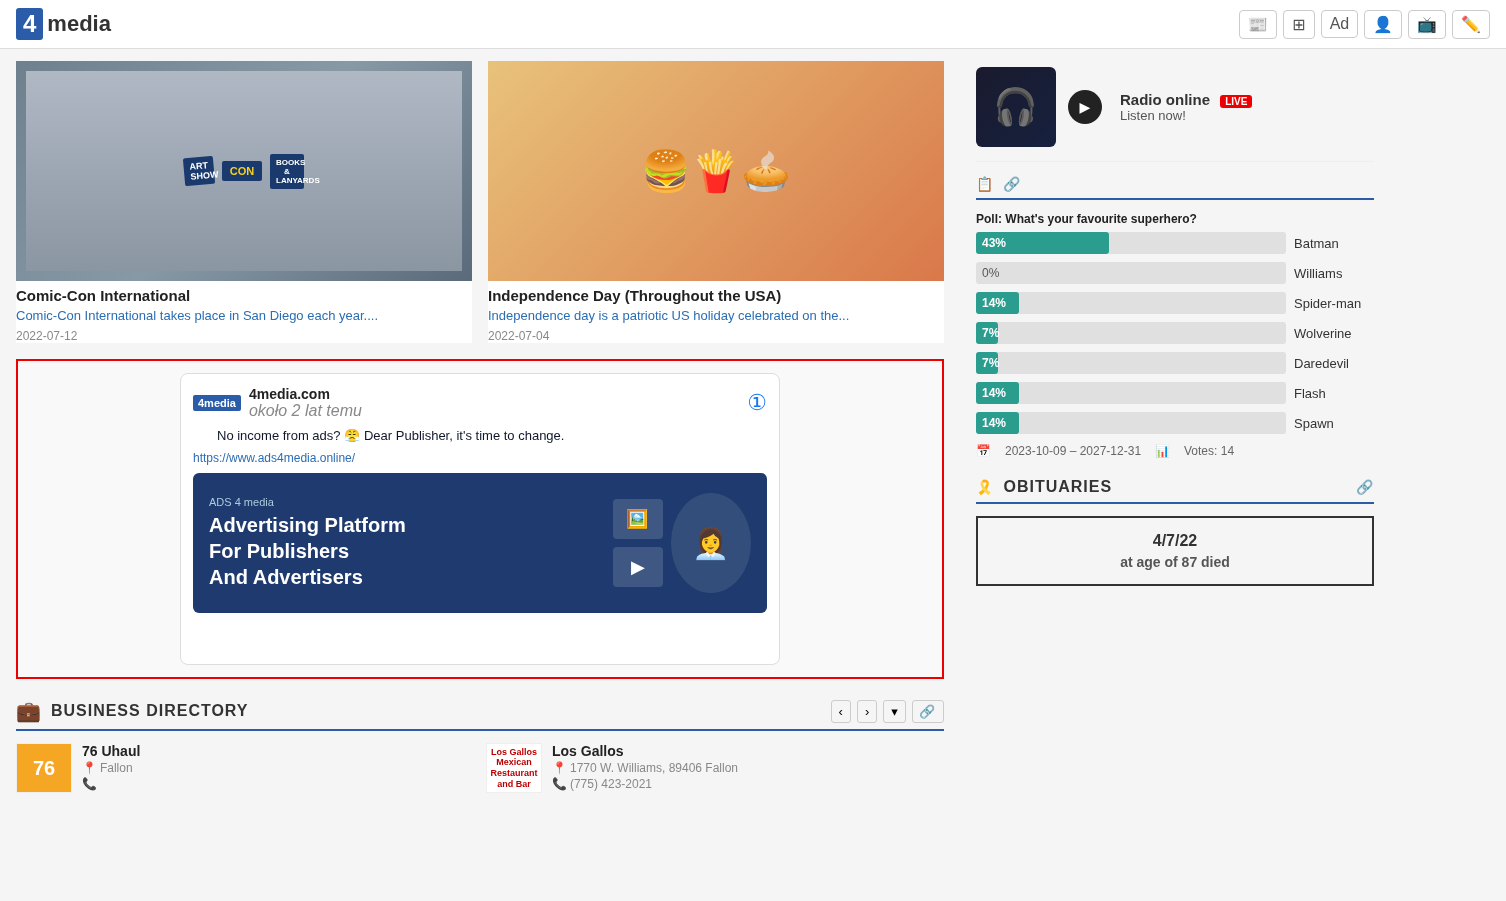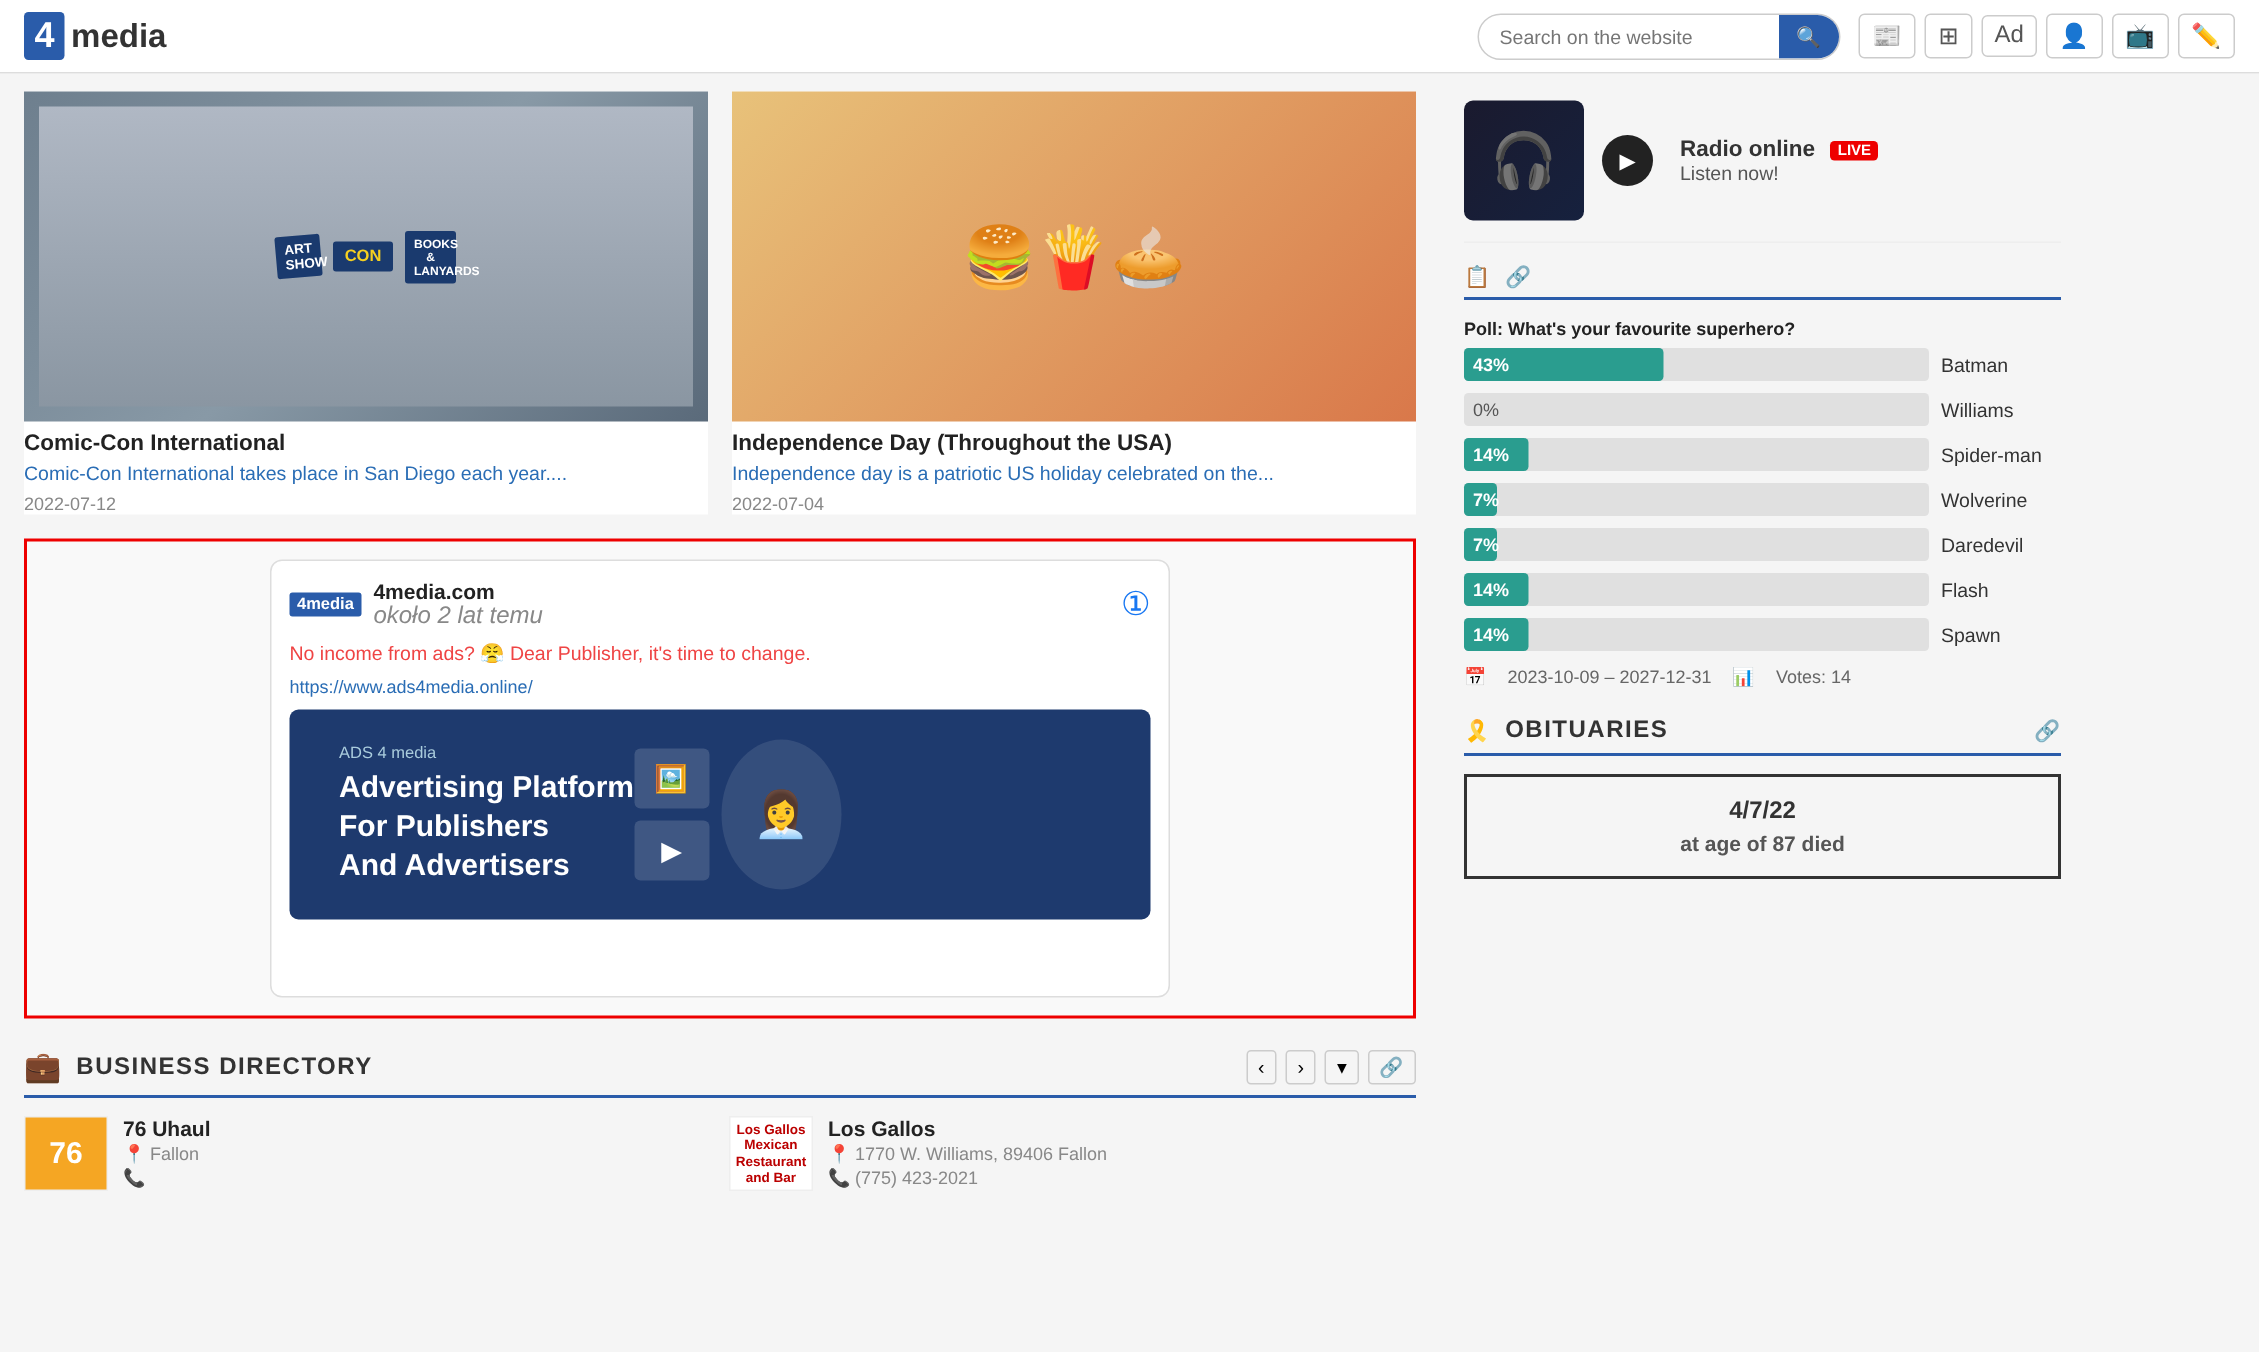--- a/index.html
+++ b/index.html
@@ -158,29 +158,29 @@
       color: #fff;
       font-size: 11px;
       font-weight: bold;
       padding: 2px 5px;
       border-radius: 2px;
     }
     .fb-post-info { font-size: 13px; }
     .fb-post-name { font-weight: bold; color: #222; font-size: 14px; }
     .fb-post-time { color: #888; font-size: 16px; font-style: italic; }
     .fb-icon { color: #1877f2; font-size: 22px; }
-    .fb-post-text { font-size: 13px; color: #ef4444; margin-bottom: 8px; }
+    .fb-post-text { font-size: 13px; color: #0f172a; margin-bottom: 8px; margin-left: 24px; }
     .fb-post-link { color: #2a6db5; font-size: 12px; }
     .fb-ad-banner {
       background: #1e3a6e;
       border-radius: 6px;
-      padding: 20px 33px;
-      display: flex;
-      align-items: center;
-      justify-content: flex-start;
+      padding: 20px 16px;
+      display: flex;
+      align-items: center;
+      justify-content: space-between;
       min-height: 140px;
     }
     .fb-ad-text-section { color: #fff; }
     .fb-ad-label { font-size: 11px; color: #acd; margin-bottom: 4px; display: flex; align-items: center; gap: 4px; }
     .fb-ad-headline { font-size: 20px; font-weight: bold; line-height: 1.3; }
     .fb-ad-graphics {
       display: flex;
       gap: 8px;
       align-items: center;
     }
@@ -407,26 +407,20 @@
   </style>
 </head>
 <body>
 
 <header class="header">
   <div class="logo">
     <span class="logo-4">4</span>
     <span class="logo-media">media</span>
   </div>
   <div class="header-spacer"></div>
-  <div class="search-bar">
-    <input type="text" placeholder="Search on the website" style="">
-    <button>
-      <span>🔍</span>
-    </button>
-  </div>
   <div class="header-icons">
     <button class="header-icon-btn">
       <span>📰</span>
     </button>
     <button class="header-icon-btn">
       <span>⊞</span>
     </button>
     <button class="header-icon-btn">
       <span>Ad</span>
     </button>

